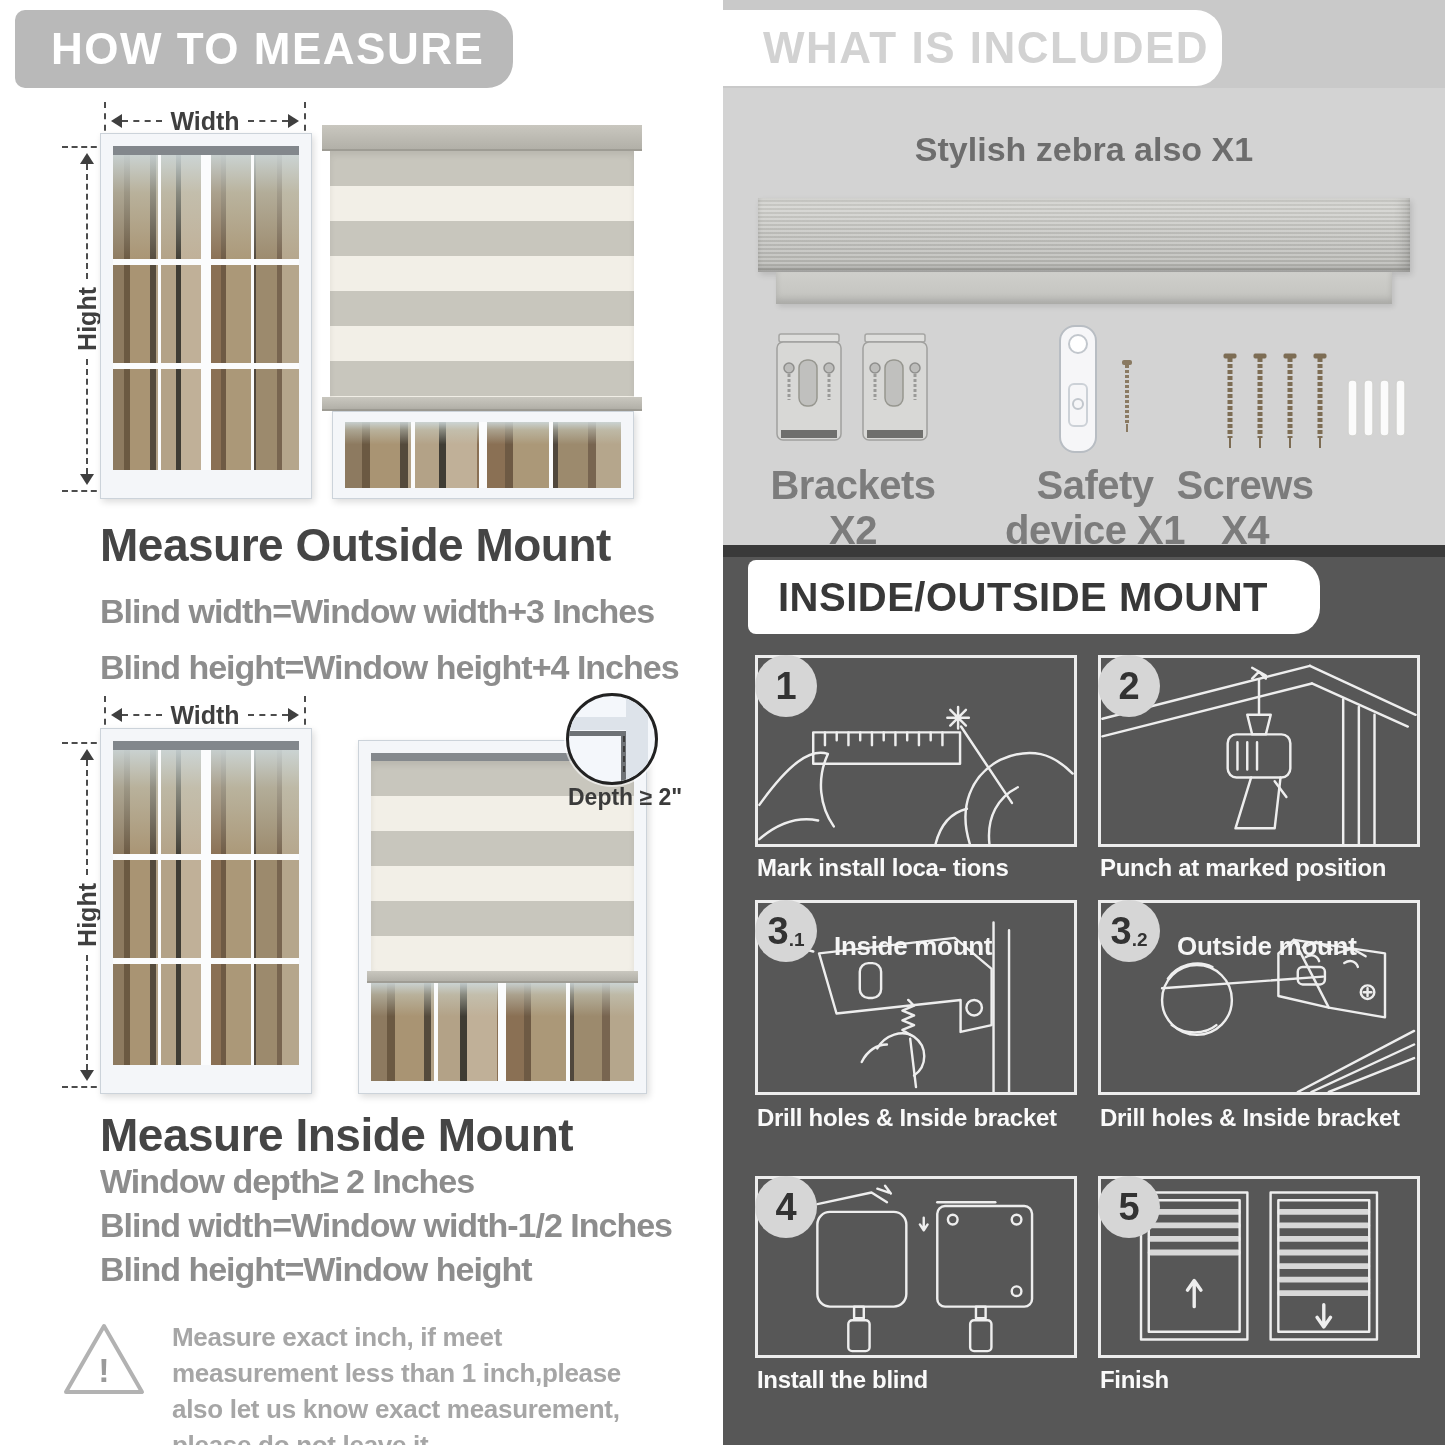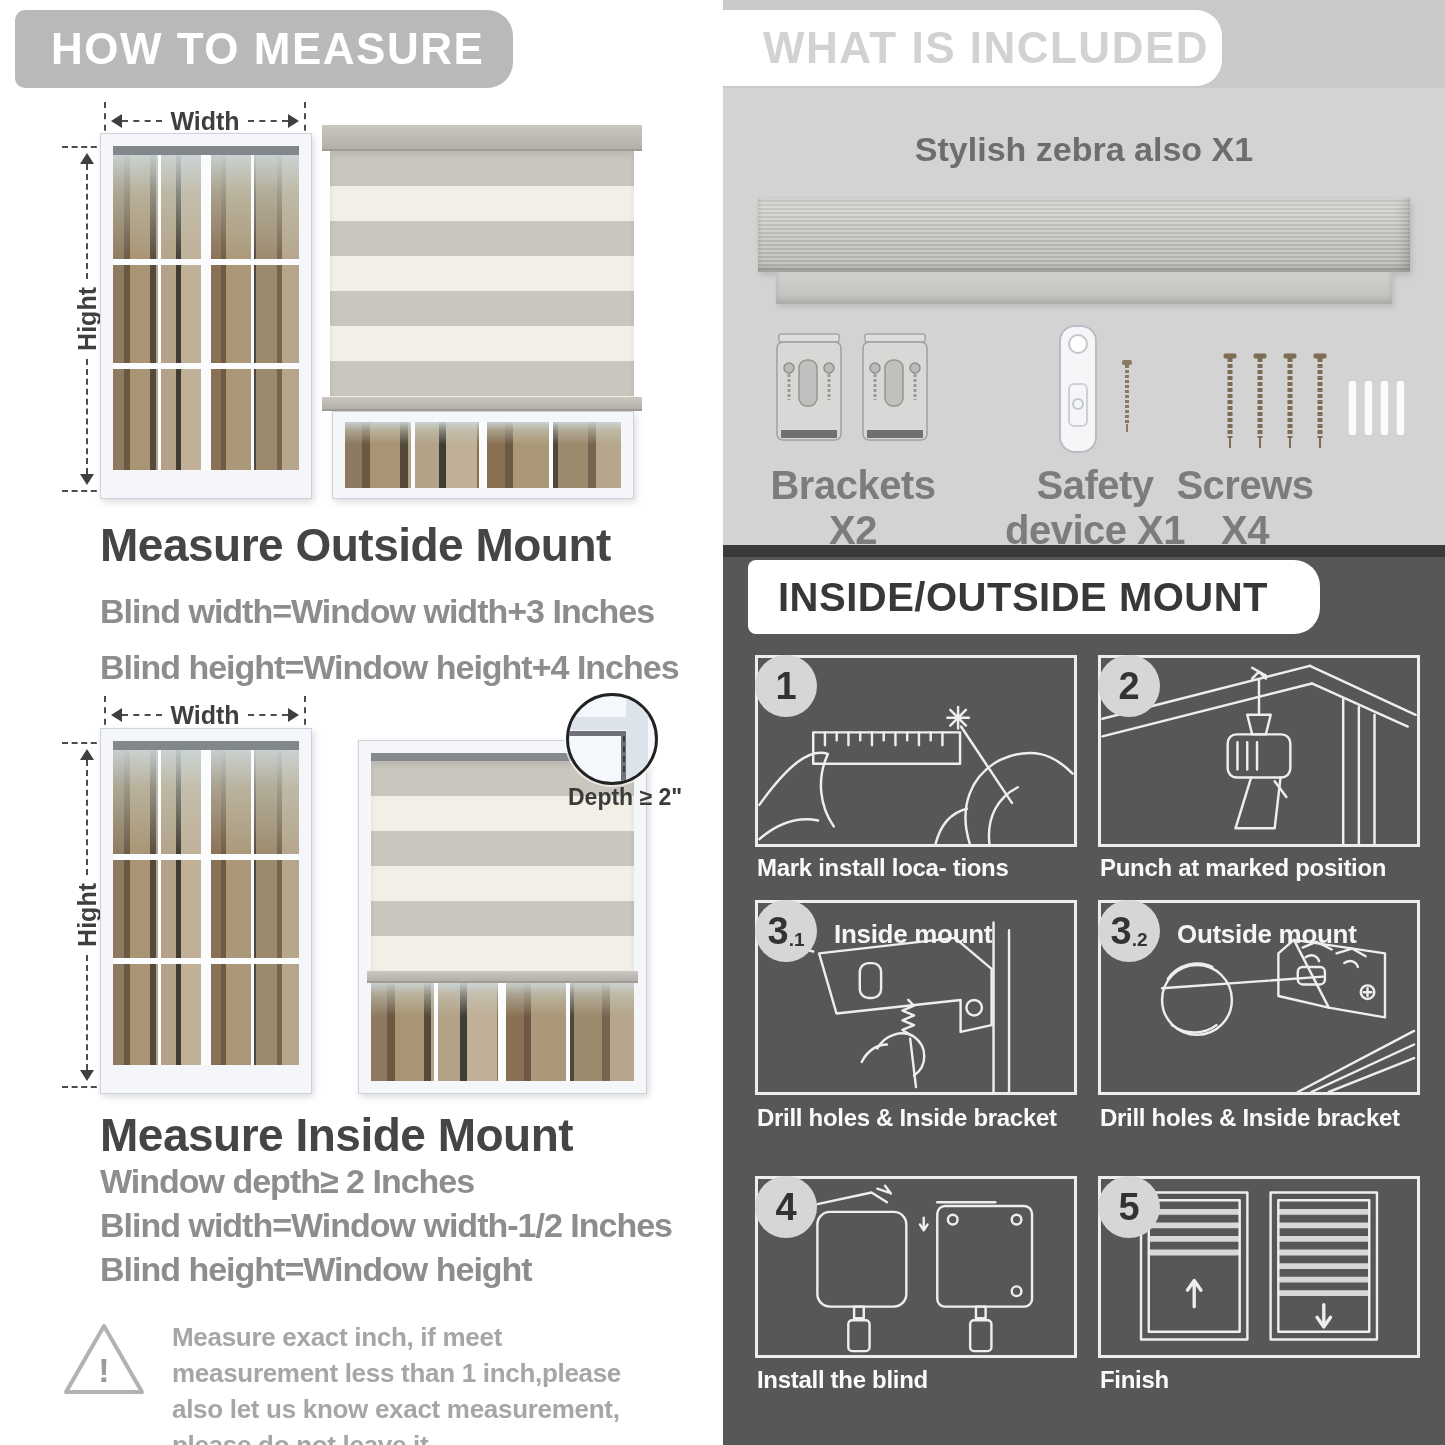--- a/index.html
+++ b/index.html
@@ -89,21 +89,21 @@
 
   .dark-section{left:723px;top:545px;width:722px;height:900px;background:#575757;}
   .dark-strip{left:723px;top:545px;width:722px;height:12px;background:#3a3a3a;}
 
   
   .tile{position:absolute;border:3px solid #ededed;background:#575757;box-sizing:border-box;}
   .badge{position:absolute;top:-3px;left:-3px;width:62px;height:62px;border-radius:50%;background:#d6d6d6;
          display:flex;align-items:center;justify-content:center;z-index:3;}
   .badge b{font-size:38px;color:#333;font-weight:bold;line-height:1;}
   .badge i{font-style:normal;font-size:19px;color:#333;font-weight:bold;align-self:flex-end;margin-bottom:11px;}
-  .tile-title{position:absolute;left:76px;top:16px;font-size:26px;font-weight:bold;color:#f5f5f5;z-index:3;letter-spacing:-0.3px;}
+  .tile-title{position:absolute;left:76px;top:28px;font-size:26px;font-weight:bold;color:#f5f5f5;z-index:3;letter-spacing:-0.3px;}
   .caption{position:absolute;font-size:24px;font-weight:bold;color:#fafafa;white-space:nowrap;letter-spacing:-0.3px;}
   .tile svg{position:absolute;inset:0;width:100%;height:100%;}
   .lineart{stroke:#eeeeee;stroke-width:2.5;fill:none;stroke-linecap:round;stroke-linejoin:round;}
 
   
   .warn-svg{position:absolute;left:60px;top:1318px;width:88px;height:84px;}
 </style>
 </head>
 <body>
 

